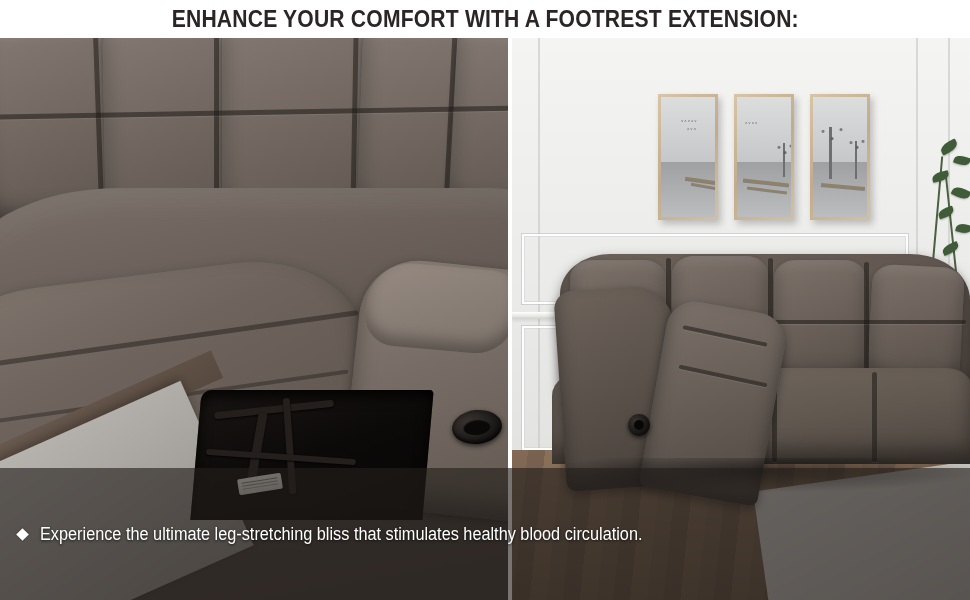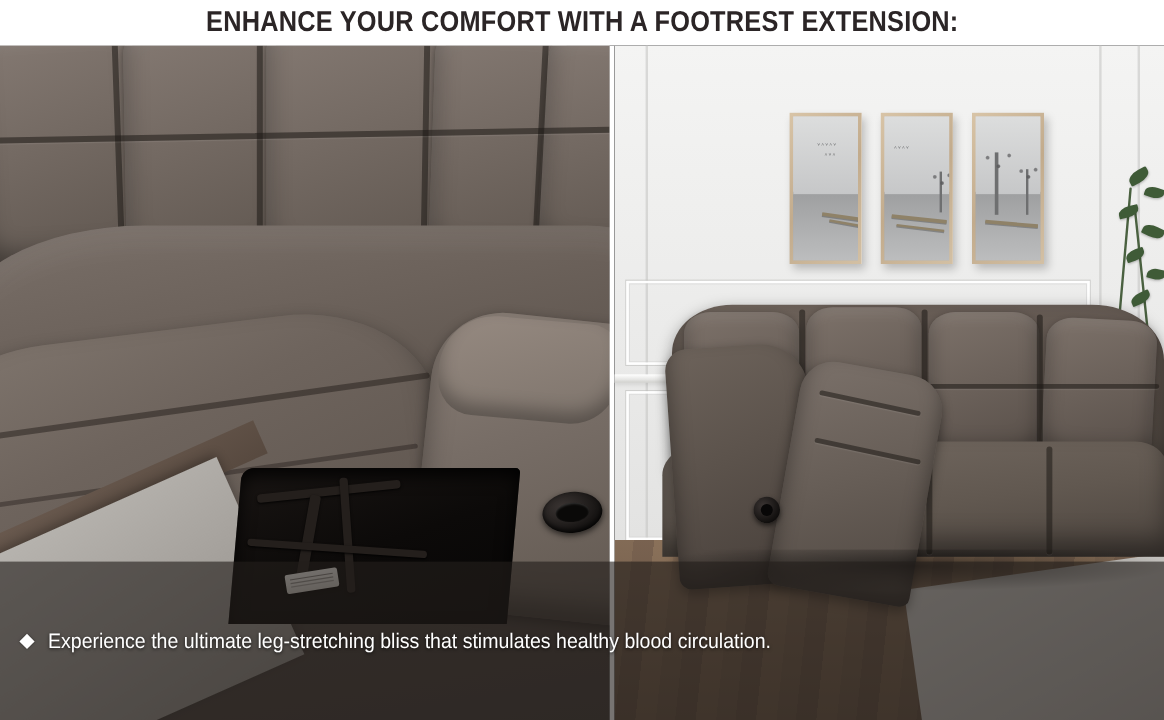--- a/index.html
+++ b/index.html
@@ -1,18 +1,18 @@
 <!DOCTYPE html>
 <html><head>
 <meta charset="utf-8">
 <style>
   html,body{margin:0;padding:0;background:#fff;}
   body{width:970px;height:600px;overflow:hidden;
        font-family:"Liberation Sans",sans-serif;}
-  #root{position:relative;width:970px;height:600px;overflow:hidden;background:#000000;}
+  #root{position:relative;width:970px;height:600px;overflow:hidden;background:#a16207;}
 
   
   .header-band{position:absolute;left:0;top:0;width:970px;height:38px;
     background:#ffffff;display:flex;align-items:center;justify-content:center;z-index:40;}
   .header-title{font-family:"Liberation Sans",sans-serif;font-weight:700;
     font-size:24px;line-height:24px;color:#2b2526;letter-spacing:.2px;
     transform:scaleX(.88);transform-origin:center center;white-space:nowrap;}
 
   
   .photo-area{position:absolute;left:0;top:38px;width:970px;height:562px;overflow:hidden;}

